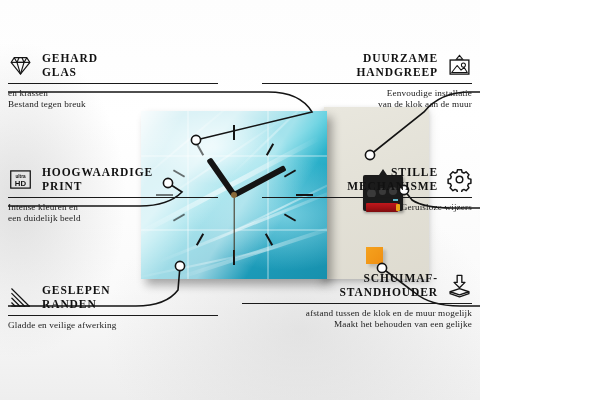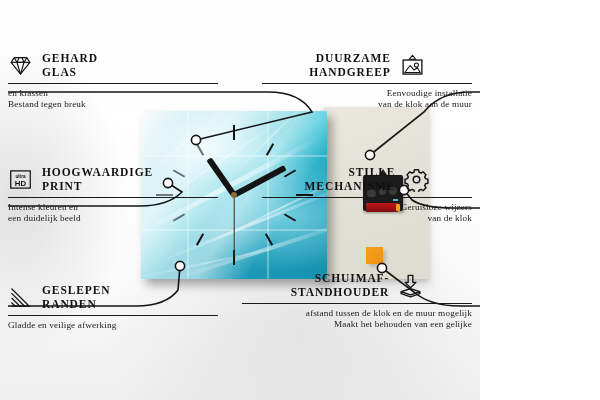--- a/index.html
+++ b/index.html
@@ -14,21 +14,21 @@
       radial-gradient(ellipse 150px 220px at 18px 200px, rgba(200,200,200,.55) 0%, rgba(200,200,200,0) 72%),
       radial-gradient(ellipse 150px 230px at 585px 200px, rgba(198,198,198,.5) 0%, rgba(198,198,198,0) 72%),
       radial-gradient(ellipse 260px 200px at 300px 330px, rgba(205,205,205,.45) 0%, rgba(205,205,205,0) 75%),
       linear-gradient(180deg,#fdfdfd 0%, #ffffff 30%, #fafafa 72%, #eeeeee 100%);
   }
   
   .feat{position:absolute;width:210px;}
   .feat.left{left:8px;text-align:left;}
   .feat.right{right:8px;text-align:right;}
   .feat .head{display:flex;align-items:center;gap:9px;}
-  .feat.right .head{justify-content:center;}
+  .feat.right .head{justify-content:flex-end;}
   .feat .ttl{
     font-size:11.5px;font-weight:bold;letter-spacing:.9px;
     line-height:13.5px;color:#111;text-transform:uppercase;
   }
   .feat .rule{
     height:1px;background:#1a1a1a;margin:4px 0 4px 0;width:100%;
   }
   .feat .desc{
     font-size:9.2px;line-height:11.4px;color:#1c1c1c;letter-spacing:.15px;
   }
@@ -289,21 +289,20 @@
       <span class="ico">
         <svg viewBox="0 0 32 32">
           <path d="M13.4 3.6 h5.2 l.7 3.1 2.4 1 2.7-1.6 3.7 3.7 -1.6 2.7 1 2.4 3.1 .7 v5.2 l-3.1 .7 -1 2.4 1.6 2.7 -3.7 3.7 -2.7-1.6 -2.4 1 -.7 3.1 h-5.2 l-.7-3.1 -2.4-1 -2.7 1.6 -3.7-3.7 1.6-2.7 -1-2.4 -3.1-.7 v-5.2 l3.1-.7 1-2.4 -1.6-2.7 3.7-3.7 2.7 1.6 2.4-1 Z" fill="none" stroke="#141414" stroke-width="1.9" stroke-linejoin="round"></path>
           <circle cx="16" cy="16" r="4.2" fill="none" stroke="#141414" stroke-width="1.9"></circle>
         </svg>
       </span>
     </div>
     <div class="rule"></div>
     <div class="desc">
       <div>Geruisloze wijzers</div>
-      <div>van de klok</div>
     </div>
   </div>
 
   <div class="feat right" style="top:272px;width:230px;">
     <div class="head">
       <div class="ttl">
         <div>SCHUIMAF-</div>
         <div>STANDHOUDER</div>
       </div>
       <span class="ico">

